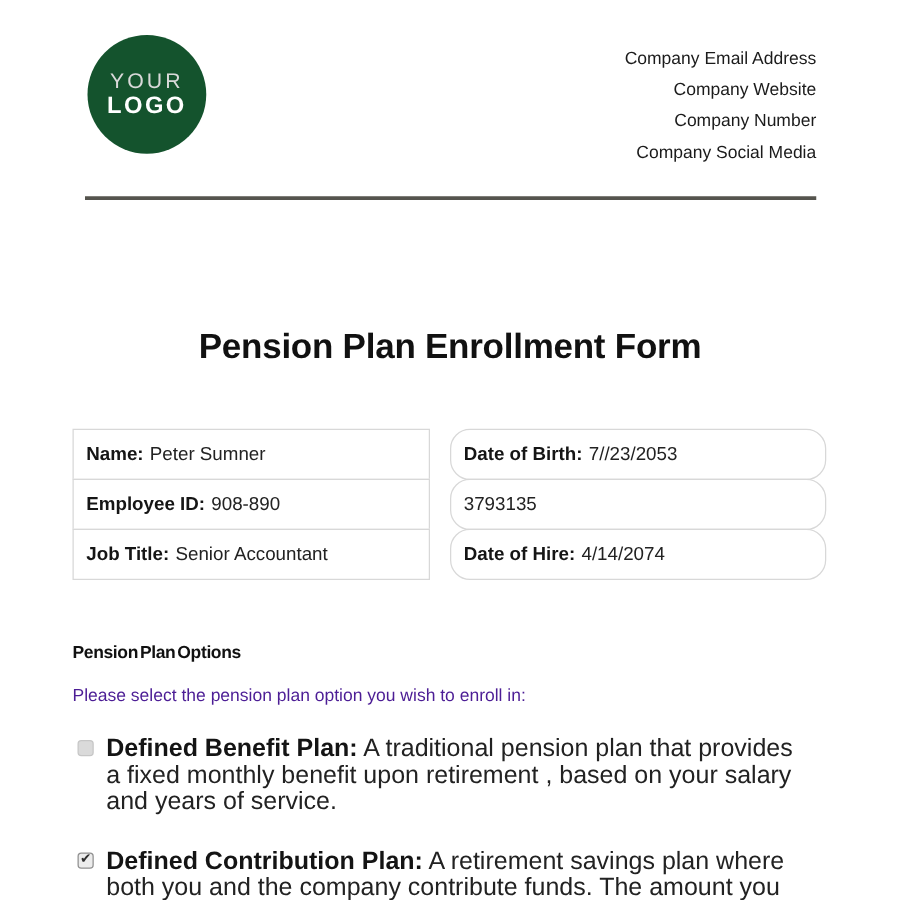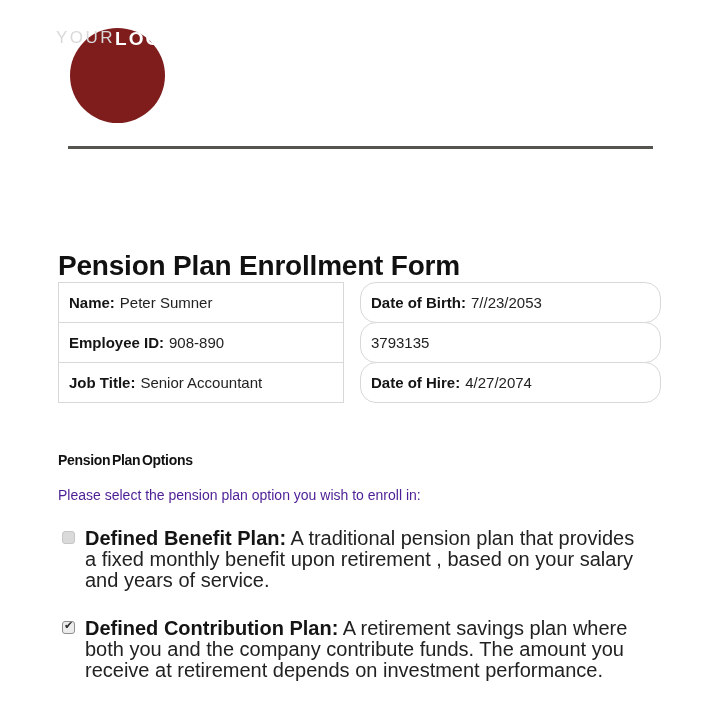--- a/index.html
+++ b/index.html
@@ -5,37 +5,37 @@
   * { margin: 0; padding: 0; box-sizing: border-box; }
   html, body { width: 720px; height: 720px; background: #ffffff; overflow: hidden; }
   body { font-family: "Liberation Sans", sans-serif; color: #1d1d1d; }
 
   .page { width: 720px; height: 720px; padding: 0 58px; background: #ffffff; }
 
   
   .header { display: flex; justify-content: space-between; align-items: flex-start; padding-top: 28px; }
   .logo-circle {
     width: 95px; height: 95px; border-radius: 50%;
-    background: #7f1d1d; margin-left: 12px;
-    display: flex; flex-direction: row; justify-content: center; align-items: flex-start;
+    background: #14532d; margin-left: 12px;
+    display: flex; flex-direction: column; justify-content: center; align-items: center;
   }
   .logo-line1 { color: #d9d9d9; font-size: 17px; font-weight: 300; letter-spacing: 2.5px; line-height: 19px; }
   .logo-line2 { color: #ffffff; font-size: 19px; font-weight: 700; letter-spacing: 2px; line-height: 22px; }
 
   .contact { text-align: right; margin-top: 6px; margin-right: 9px; }
   .contact div { font-size: 14px; line-height: 25px; color: #1b1b1b; }
 
   
   .divider { height: 3px; background: #55544e; border: none; margin: 23px 0 0 10px; width: 585px; }
 
   
-  .title { font-size: 28px; font-weight: 700; color: #111111; margin-top: 101px; letter-spacing: -0.2px; }
+  .title { text-align: center; font-size: 28px; font-weight: 700; color: #111111; margin-top: 101px; letter-spacing: -0.2px; }
 
   
-  .info-table { }
+  .info-table { margin-top: 50px; }
   .info-row { display: flex; gap: 16px; margin-top: -1px; }
   .info-row:first-child { margin-top: 0; }
   .cell {
     border: 1px solid #d8d8d8; height: 41px;
     display: flex; align-items: center; padding-left: 10px;
     font-size: 15px; color: #222222; background: #ffffff;
     white-space: nowrap; overflow: hidden;
   }
   .cell-left  { width: 286px; }
   .cell-right { width: 301px; border-radius: 16px; }
@@ -63,20 +63,26 @@
 </head>
 <body>
 
 <div class="page">
 
   <div class="header">
     <div class="logo-circle">
       <span class="logo-line1">YOUR</span>
       <span class="logo-line2">LOGO</span>
     </div>
+    <div class="contact">
+      <div>Company Email Address</div>
+      <div>Company Website</div>
+      <div>Company Number</div>
+      <div>Company Social Media</div>
+    </div>
   </div>
 
   <hr class="divider">
 
   <h1 class="title">Pension Plan Enrollment Form</h1>
 
   <div class="info-table">
     <div class="info-row">
       <div class="cell cell-left">
         <b>Name:</b>
@@ -96,21 +102,21 @@
         <span>3793135</span>
       </div>
     </div>
     <div class="info-row">
       <div class="cell cell-left">
         <b>Job Title:</b>
         <span>Senior Accountant</span>
       </div>
       <div class="cell cell-right">
         <b>Date of Hire:</b>
-        <span>4/27/2074</span>
+        <span>4/14/2074</span>
       </div>
     </div>
   </div>
 
   <h2 class="section-heading">Pension Plan Options</h2>
 
   <p class="intro">Please select the pension plan option you wish to enroll in:</p>
 
   <div class="option">
     <span class="checkbox"></span>

